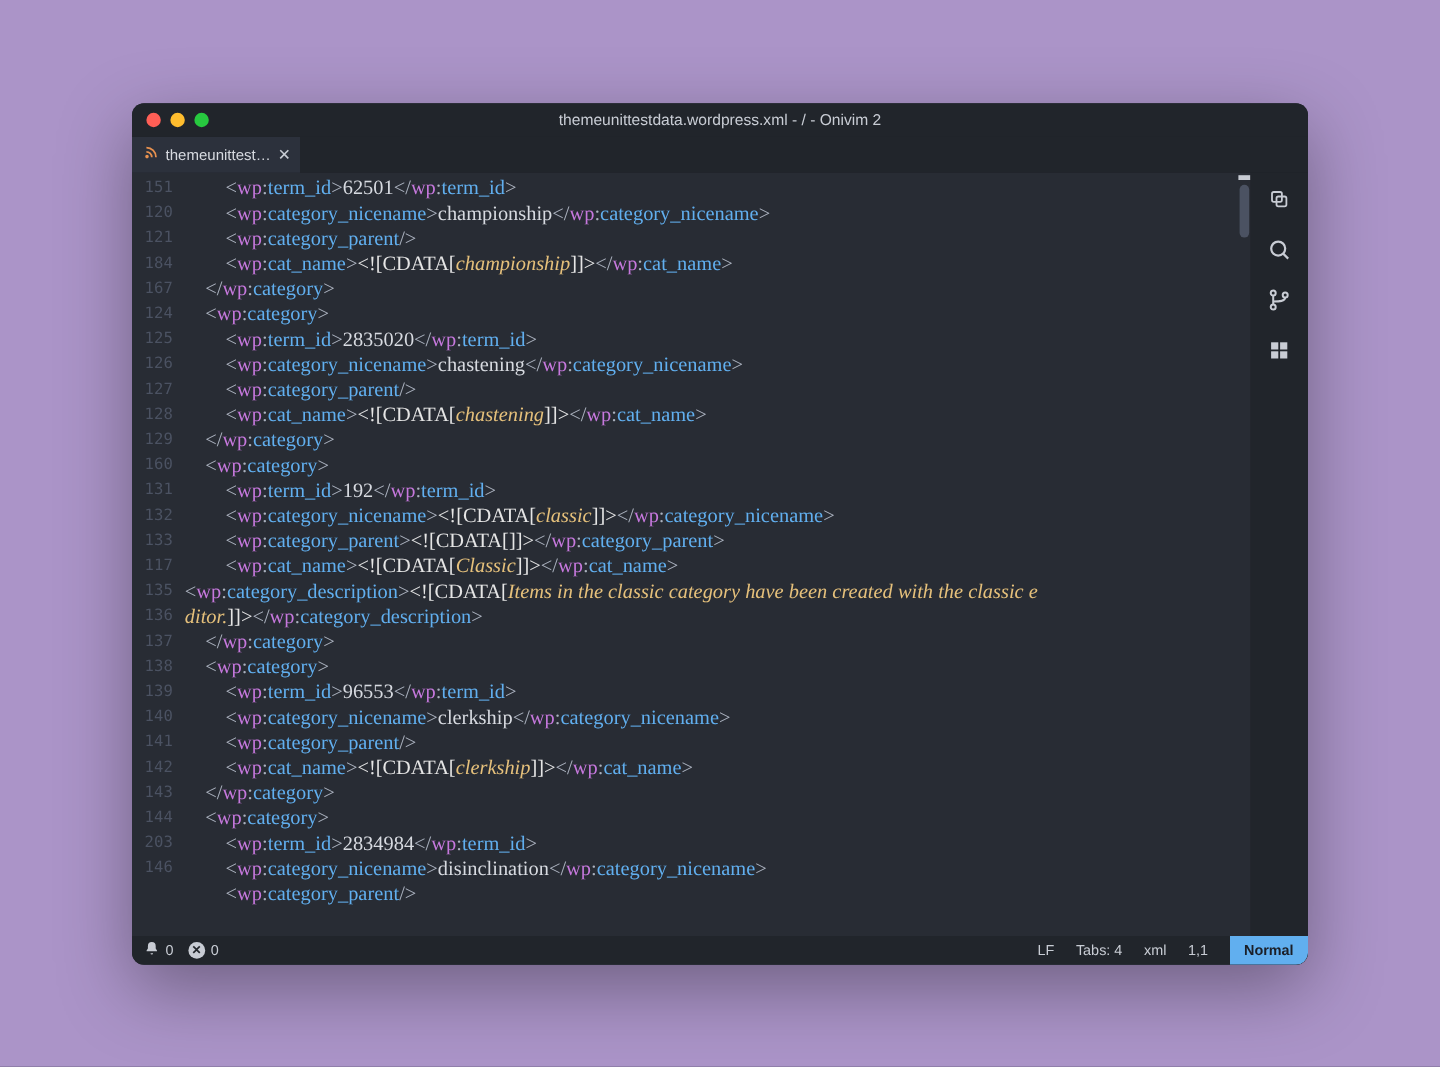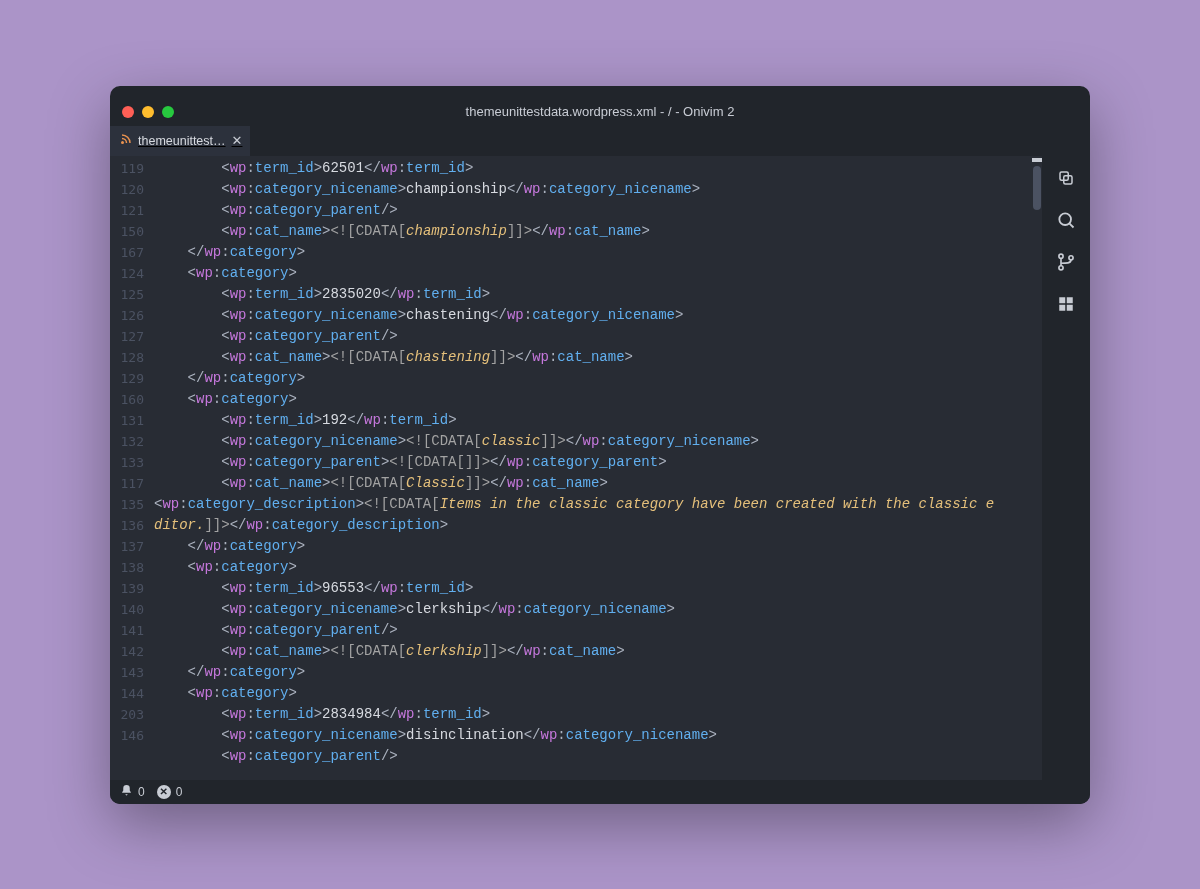--- a/index.html
+++ b/index.html
@@ -22,21 +22,20 @@
     flex-direction: column;
     overflow: hidden;
   }
   .titlebar {
     height: 28px;
     background: #21252b;
     display: flex;
     align-items: center;
     position: relative;
     flex-shrink: 0;
-    margin-top: 12px;
   }
   .traffic-lights {
     display: flex;
     gap: 8px;
     padding-left: 12px;
   }
   .tlight { width: 12px; height: 12px; border-radius: 50%; }
   .tl-close { background: #ff5f56; }
   .tl-min { background: #ffbd2e; }
   .tl-max { background: #27c93f; }
@@ -55,21 +54,20 @@
     align-items: stretch;
     flex-shrink: 0;
   }
   .tab {
     background: #2c313c;
     display: flex;
     align-items: center;
     padding: 0 8px 0 10px;
     gap: 6px;
     min-width: 140px;
-    text-decoration: underline;
   }
   .tab-icon { color: #e8914f; font-size: 12px; }
   .tab-label { color: #d7dae0; font-size: 12.5px; flex: 1; white-space: nowrap; overflow: hidden; text-overflow: ellipsis; }
   .tab-close { color: #c8ccd4; font-size: 13px; cursor: pointer; }
   .body-row {
     flex: 1;
     display: flex;
     min-height: 0;
   }
   .editor-area {
@@ -87,22 +85,22 @@
     color: #4b5262;
     font-family: "SF Mono", Menlo, Consolas, monospace;
     font-size: 13px;
     line-height: 21px;
     padding-right: 10px;
     user-select: none;
   }
   .code {
     flex: 1;
     padding-top: 2px;
-    font-family: Liberation Mono, monospace;
-    font-size: 14px;
+    font-family: Liberation Serif, serif;
+    font-size: 17px;
     line-height: 21px;
     color: #abb2bf;
     white-space: pre;
     overflow: hidden;
   }
   .scrollbar {
     position: absolute;
     right: 0;
     top: 0;
     width: 10px;
@@ -161,21 +159,21 @@
     height: 24px;
     display: flex;
     align-items: center;
     border-bottom-right-radius: 10px;
   }
   
   .p { color: #abb2bf; }        
   .ns { color: #c678dd; }      
   .tagblue { color: #61afef; }  
   .txt { color: #d7dae0; }      
-  .kw { color: #a3a3a3; }       
+  .kw { color: #e5e5e5; }       
   .cdata { color: #e5c07b; font-style: italic; }
   .err-badge {
     display: inline-flex; align-items: center; justify-content: center;
     width: 14px; height: 14px; border-radius: 50%;
     background: #c8ccd4; color: #21252b; font-size: 10px; font-weight: bold;
   }
 </style>
 </head>
 <body>
 
@@ -200,24 +198,24 @@
           </svg>
       </span>
       <span class="tab-label">themeunittest…</span>
       <span class="tab-close">✕</span>
     </div>
   </div>
 
   <div class="body-row">
     <div class="editor-area">
       <div class="gutter" id="gutter">
-          <div>119</div>
+          <div>151</div>
           <div>120</div>
           <div>121</div>
-          <div>150</div>
+          <div>184</div>
           <div>167</div>
           <div>124</div>
           <div>125</div>
           <div>126</div>
           <div>127</div>
           <div>128</div>
           <div>129</div>
           <div>160</div>
           <div>131</div>
           <div>132</div>
@@ -285,15 +283,22 @@
               <path d="M12 2a6 6 0 0 0-6 6v4l-2 3v1h16v-1l-2-3V8a6 6 0 0 0-6-6zM10 19a2 2 0 0 0 4 0"></path>
             </svg>
         </span>
         <span>0</span>
       </div>
       <div class="status-item">
         <span class="err-badge">✕</span>
         <span>0</span>
       </div>
     </div>
+    <div class="status-right">
+      <span>LF</span>
+      <span>Tabs: 4</span>
+      <span>xml</span>
+      <span>1,1</span>
+      <span class="mode-pill">Normal</span>
+    </div>
   </div>
 
 </div>
 
 </body></html>

